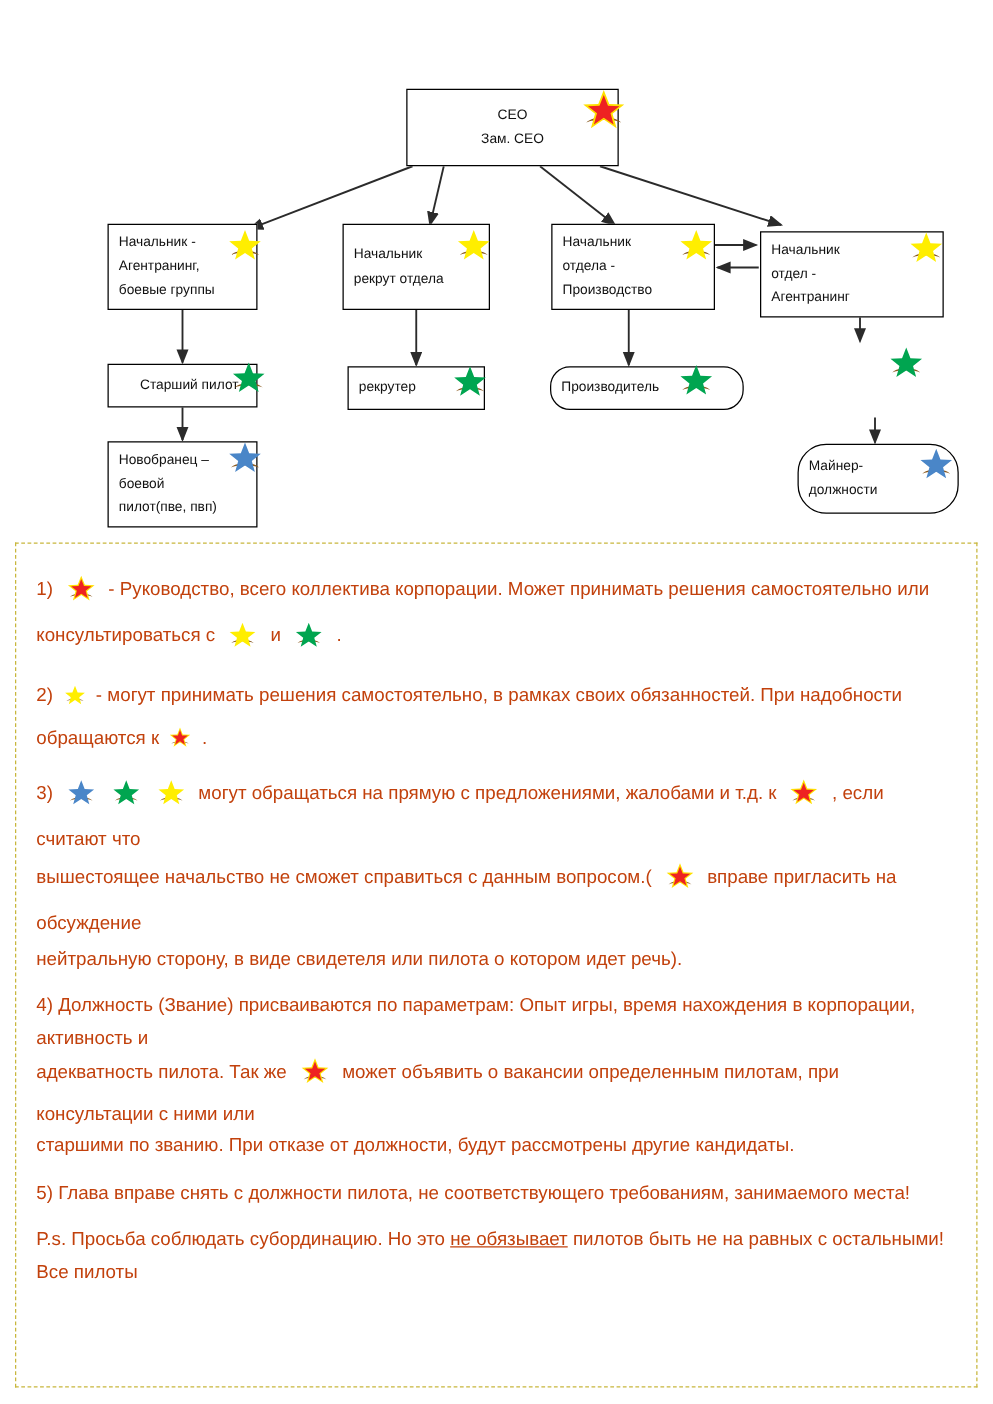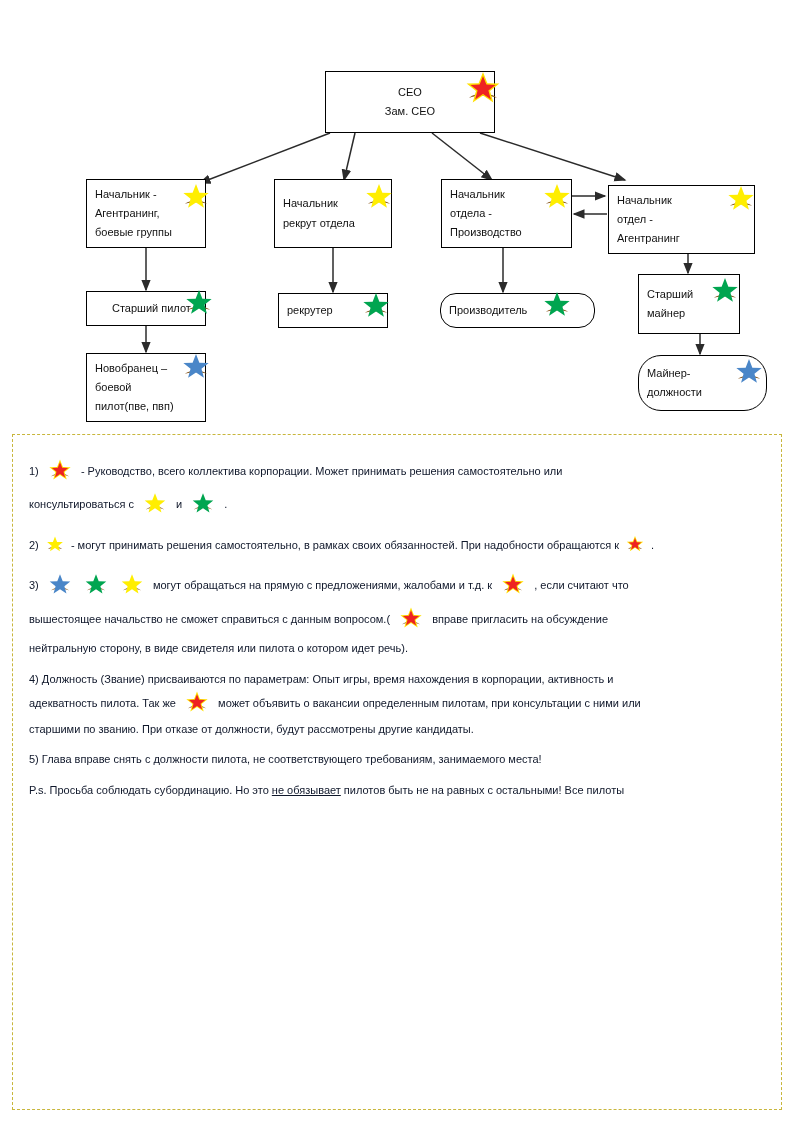--- a/index.html
+++ b/index.html
@@ -46,23 +46,23 @@
     left:12px;
     top:434px;
     width:770px;
     height:676px;
     box-sizing:border-box;
     border:1px dashed #c8b63c;
     background:#ffffff;
     padding:22px 16px 0 16px;
   }
   .rule{
-    font-size:11px;
+    font-size:15px;
     line-height:1.95;
-    color:#0f172a;
+    color:#c2410c;
     margin-bottom:10px;
   }
   .rule.tight{line-height:1.72;}
   .istar{
     display:inline-block;
     vertical-align:-5px;
     margin:0 3px;
   }
   .istar.big{vertical-align:-8px;margin:0 5px;}
   .u{text-decoration:underline;}
@@ -178,24 +178,20 @@
   <div class="node" style="left:440px;top:293px;width:155px;height:35px;border-radius:16px;">
     <div class="line">Производитель</div>
   </div>
   <div class="star" style="left:541px;top:288px;">
     <svg width="32" height="32" viewBox="0 0 40 40">
       <path d="M6,30 C12,24 28,24 34,30 C28,27 12,27 6,30 Z" fill="#8a5a20"></path>
       <polygon points="20,5 24.2,15.8 35.8,16.2 26.8,23.4 29.9,34.6 20,28 10.1,34.6 13.2,23.4 4.2,16.2 15.8,15.8" fill="#00a550"></polygon>
     </svg>
   </div>
 
-  <div class="node" style="left:638px;top:274px;width:102px;height:60px;">
-    <div class="line">Старший</div>
-    <div class="line">майнер</div>
-  </div>
   <div class="star" style="left:709px;top:274px;">
     <svg width="32" height="32" viewBox="0 0 40 40">
       <path d="M6,30 C12,24 28,24 34,30 C28,27 12,27 6,30 Z" fill="#8a5a20"></path>
       <polygon points="20,5 24.2,15.8 35.8,16.2 26.8,23.4 29.9,34.6 20,28 10.1,34.6 13.2,23.4 4.2,16.2 15.8,15.8" fill="#00a550"></polygon>
     </svg>
   </div>
 
   <div class="node" style="left:86px;top:353px;width:120px;height:69px;">
     <div class="line">Новобранец –</div>
     <div class="line">боевой</div>

